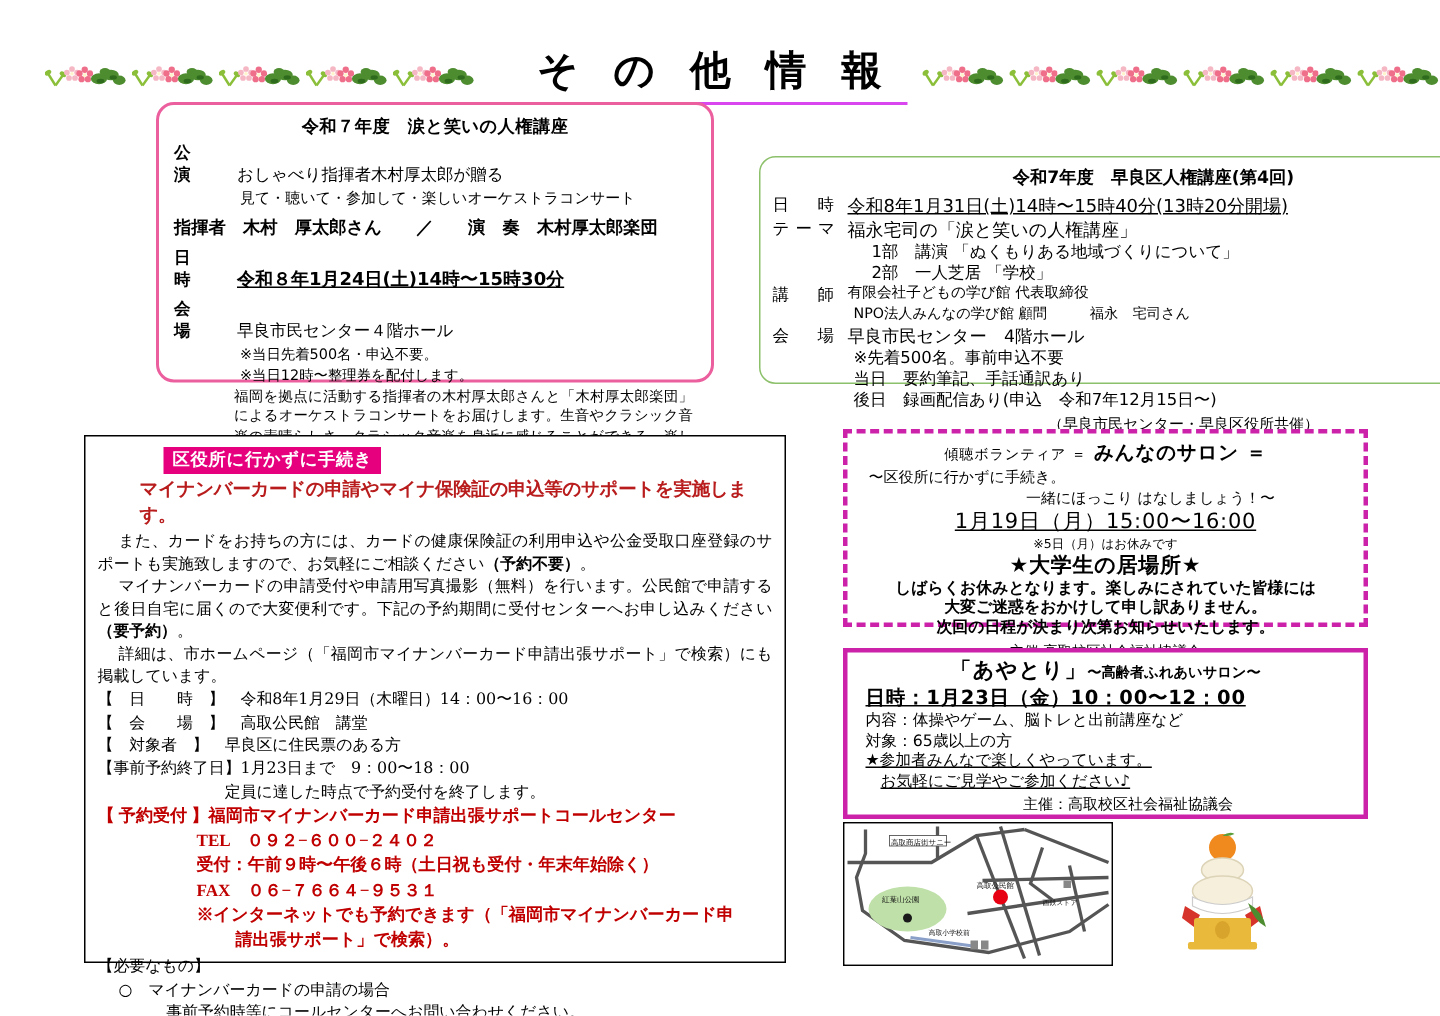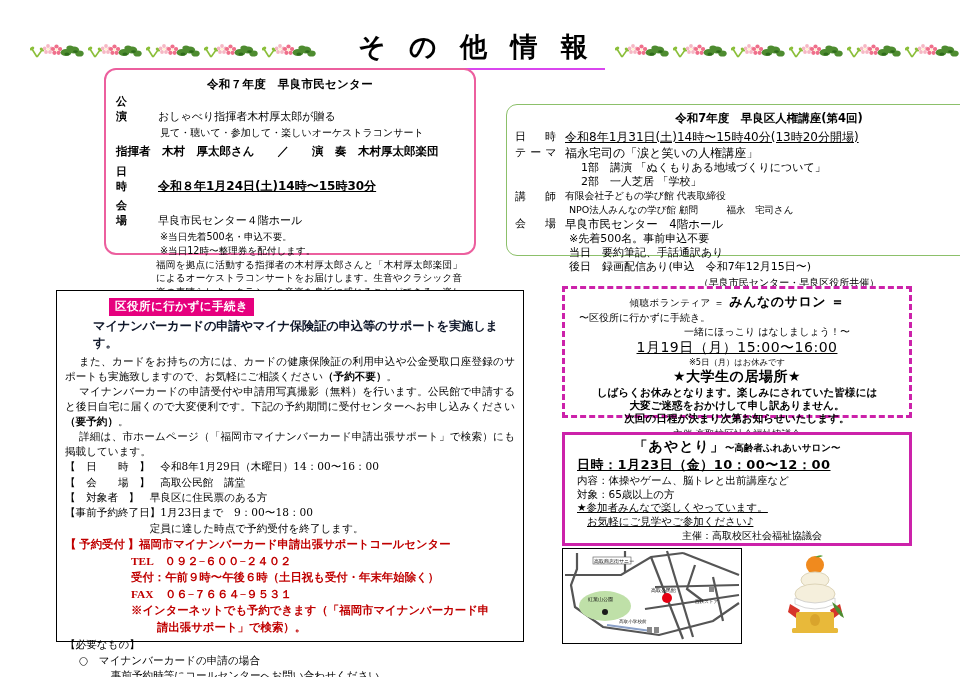--- a/index.html
+++ b/index.html
@@ -68,21 +68,21 @@
   #box-jinken .ind{padding-left:54px;font-size:11px;line-height:1.3;}
   #box-jinken .ind2{padding-left:66px;font-size:11px;line-height:1.3;}
   #box-jinken .sm{padding-left:54px;font-size:9.5px;line-height:1.35;}
   #box-jinken .foot{font-size:10px;text-align:center;margin-top:1px;padding-left:40px;}
   #box-jinken .u{text-decoration:underline;}
 
   
   #box-mynumber{left:56px;top:290px;width:468px;height:352px;padding:4px 8px 0 8px;}
   .hl-band{display:inline-block;background:#e6007e;color:#fff;font-weight:bold;
            font-size:11.5px;padding:1px 6px 2px 6px;margin-left:44px;letter-spacing:.5px;}
-  .mg-head{color:#0f172a;font-weight:bold;font-size:12.3px;margin:2px 0 2px 28px;letter-spacing:-.2px;}
+  .mg-head{color:#b91c1c;font-weight:bold;font-size:12.3px;margin:2px 0 2px 28px;letter-spacing:-.2px;}
   #box-mynumber .p{font-size:10.6px;line-height:1.42;text-align:justify;
                    font-family:"DejaVu Serif","Liberation Serif",serif;}
   #box-mynumber .p .em{font-weight:bold;}
   #box-mynumber .ind1{text-indent:14px;}
   #box-mynumber .li{font-size:10.6px;line-height:1.45;
                     font-family:"DejaVu Serif","Liberation Serif",serif;white-space:pre;}
   #box-mynumber .red{color:#c00000;font-weight:bold;font-size:11.4px;line-height:1.45;
                      font-family:Liberation Serif, serif;white-space:pre;}
   #box-mynumber .red-ind{padding-left:66px;}
 
@@ -543,21 +543,21 @@
           <g fill="#2f6b1c">
               <ellipse cx="7" cy="11" rx="2.6" ry="1.5"></ellipse>
               <ellipse cx="15.5" cy="8.6" rx="2.4" ry="1.4"></ellipse>
             </g>
         </svg>
       </div>
     </div>
   </div>
 
   <div class="box box-pink" id="box-concert">
-    <div class="ttl">令和７年度　早良市民センター</div>
+    <div class="ttl">令和７年度　涙と笑いの人権講座</div>
     <div class="row">
       <div class="lbl">公　演</div>
       <div class="val">おしゃべり指揮者木村厚太郎が贈る</div>
     </div>
     <div class="ind">見て・聴いて・参加して・楽しいオーケストラコンサート</div>
     <div class="row" style="margin-top:5px;">
       <div class="val b" style="font-size:11.5px;">指揮者　木村　厚太郎さん　　／　　演　奏　木村厚太郎楽団</div>
     </div>
     <div class="row" style="margin-top:5px;">
       <div class="lbl">日　時</div>

